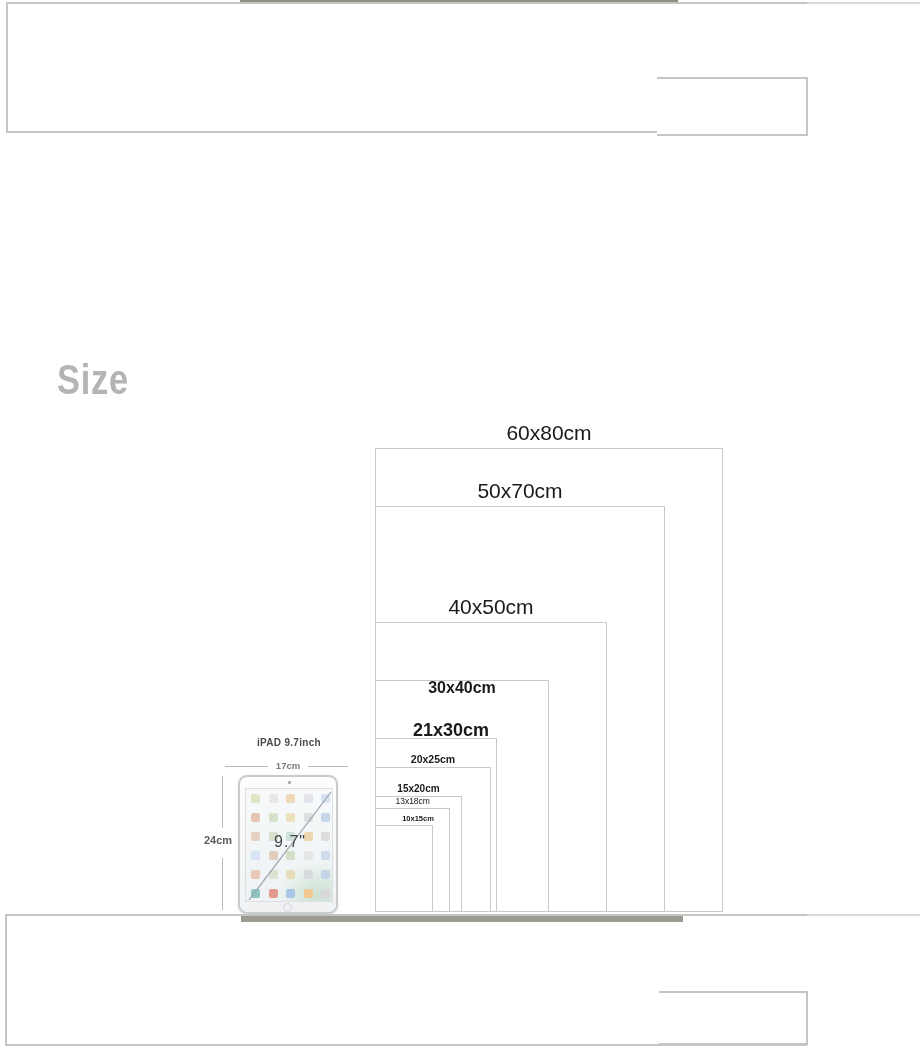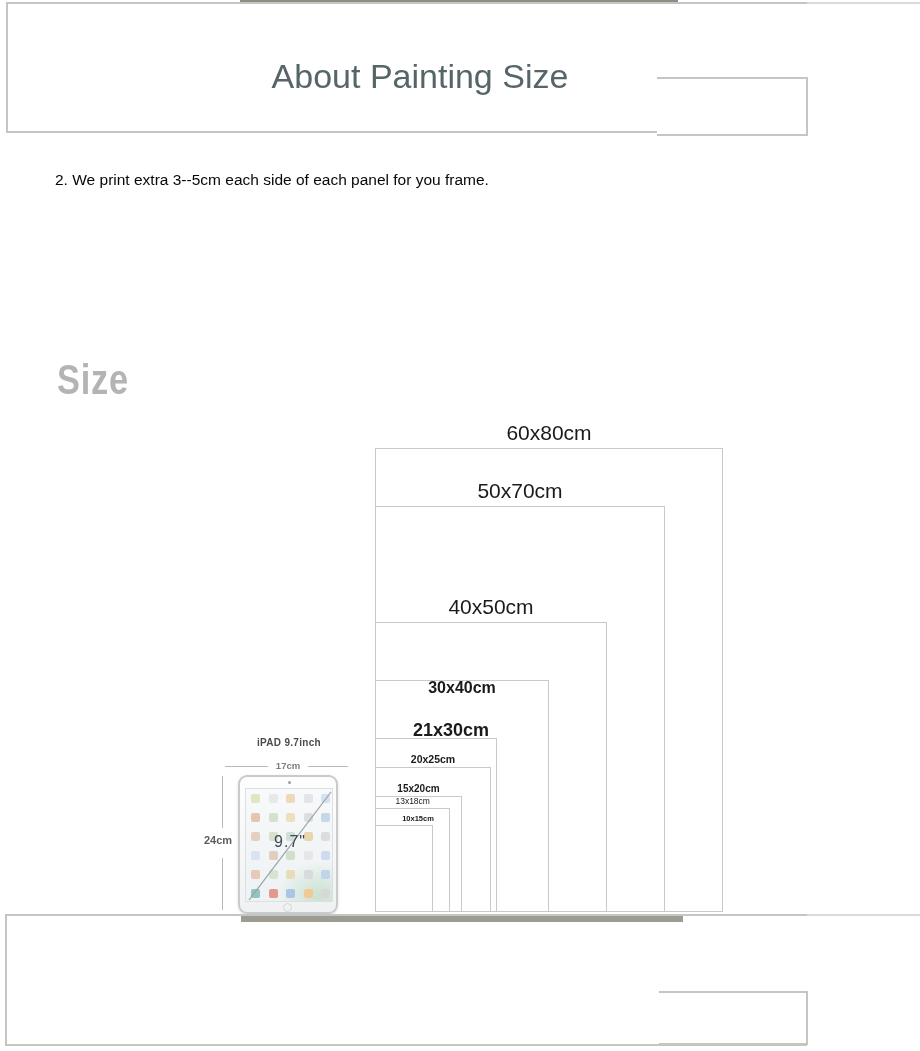--- a/index.html
+++ b/index.html
@@ -74,24 +74,22 @@
 </head>
 <body>
 
 <div id="page" style="--title-color: #566568; --box-border: #c7c5c1;">
 
   <div class="abs top-ext-line"></div>
   <div class="abs top-dark-bar" style="background: rgb(141, 142, 133);"></div>
 
   <div class="abs header-box"></div>
   <div class="abs header-notch"></div>
-  <h1 class="abs section-title header-title" style="color: rgb(86, 101, 104);">About Painting Size</h1>
 
   <div class="abs notes">
-    <div class="note">2. We print extra 3--5cm each side of each panel for you frame.</div>
   </div>
 
   <div class="abs size-watermark" style="color: rgb(180, 180, 180);">Size</div>
 
   <div class="abs" id="size-diagram">
       <div class="size-rect" style="left: 375px; top: 448px; width: 348px; height: 464px;"></div>
       <div class="size-rect-label" style="left: 549px; top: 421.95px; font-size: 21px; font-weight: 400;">60x80cm</div>
       <div class="size-rect" style="left: 375px; top: 506px; width: 290px; height: 406px;"></div>
       <div class="size-rect-label" style="left: 520px; top: 479.95px; font-size: 21px; font-weight: 400;">50x70cm</div>
       <div class="size-rect" style="left: 375px; top: 622px; width: 232px; height: 290px;"></div>

